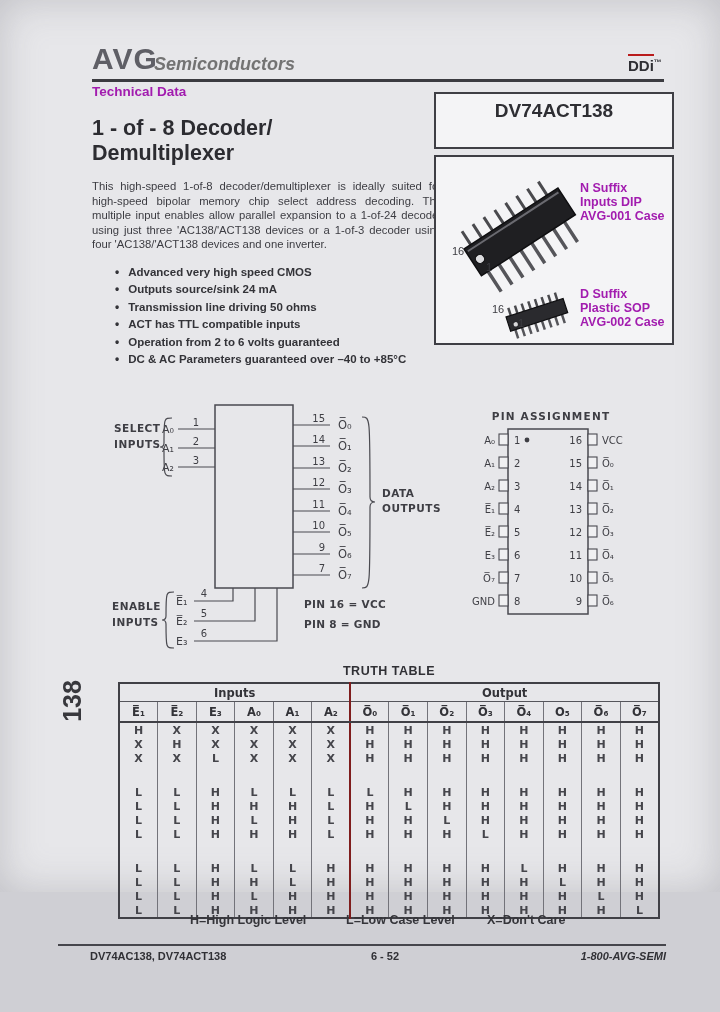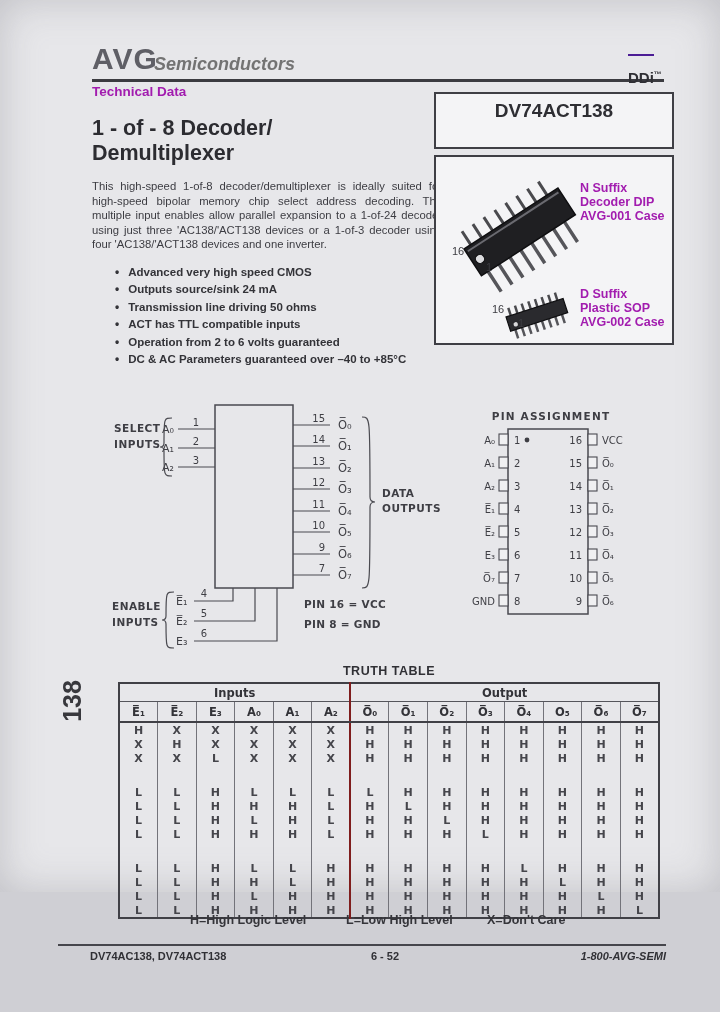--- a/index.html
+++ b/index.html
@@ -14,21 +14,21 @@
     background:#e7e7ea;
     box-shadow:inset 0 0 40px rgba(120,120,130,.35);
   }
   .abs{position:absolute;}
   
   .brand{left:92px;top:42px;font-size:30px;font-weight:bold;color:#5f5f66;letter-spacing:1px;}
   .brand-sub{left:154px;top:54px;font-size:18px;font-weight:bold;font-style:italic;color:#737373;}
   .hrule{left:92px;top:79px;width:572px;height:3px;background:#3b3b40;}
   .tech{left:92px;top:84px;font-size:13.5px;font-weight:bold;color:#a21caf;}
   .ddi{left:628px;top:54px;font-size:15px;font-weight:bold;color:#2f2f34;}
-  .ddi .ov{border-top:2px solid #4c1d95;padding-top:13px;display:inline-block;}
+  .ddi .ov{border-top:2px solid #b91c1c;padding-top:1px;display:inline-block;}
   .ddi sup{font-size:8px;}
   
   .partbox{
     left:434px;top:92px;width:240px;height:57px;border:2px solid #3f3f45;
     background:#f4f4f6;text-align:center;box-sizing:border-box;padding-top:4px;
   }
   .partbox div{font-size:19px;font-weight:bold;color:#2e2e33;line-height:25px;}
   
   .doc-title{left:92px;top:116px;font-size:21.5px;font-weight:bold;color:#2c2c31;line-height:25px;}
   .desc{left:92px;top:179px;width:350px;font-size:11.3px;line-height:14.6px;text-align:justify;color:#3c3c42;}
@@ -110,21 +110,21 @@
 
       <g transform="translate(70,160) rotate(-18)">
         <path d="M5 0 v-8 M12 0 v-8 M19 0 v-8 M26 0 v-8 M33 0 v-8 M40 0 v-8 M47 0 v-8 M54 0 v-8" stroke="#4a4a4e" stroke-width="2.5" fill="none"></path>
         <path d="M5 15 v9 M12 15 v9 M19 15 v9 M26 15 v9 M33 15 v9 M40 15 v9 M47 15 v9 M54 15 v9" stroke="#55555a" stroke-width="2.5" fill="none"></path>
         <rect x="0" y="0" width="60" height="15" fill="#2a2a2e" stroke="#0e0e10" stroke-width="1.2"></rect>
         <circle cx="7" cy="10" r="2.2" fill="#d8d8da"></circle>
       </g>
     </svg>
     <div class="pkg-label" style="top:24px;">
       <div>N Suffix</div>
-      <div>Decoder DIP</div>
+      <div>Inputs DIP</div>
       <div>AVG-001 Case</div>
     </div>
     <div class="pkg-num" style="left:16px;top:88px;">16</div>
     <div class="pkg-num" style="left:50px;top:104px;">1</div>
     <div class="pkg-label" style="top:130px;">
       <div>D Suffix</div>
       <div>Plastic SOP</div>
       <div>AVG-002 Case</div>
     </div>
     <div class="pkg-num" style="left:56px;top:146px;">16</div>
@@ -488,21 +488,21 @@
             <td>H</td>
             <td>H</td>
             <td>H</td>
             <td>H</td>
             <td>L</td>
           </tr>
         </tbody>
     </table>
   </div>
   <span class="abs legend" style="left:190px;">H=High Logic Level</span>
-  <span class="abs legend" style="left:346px;">L=Low High Level</span>
+  <span class="abs legend" style="left:346px;">L=Low Case Level</span>
   <span class="abs legend" style="left:487px;">X=Don't Care</span>
 
   <div class="abs frule"></div>
   <div class="abs foot" style="left:90px;">DV74AC138, DV74ACT138</div>
   <div class="abs foot" style="left:320px;width:130px;text-align:center;">6 - 52</div>
   <div class="abs foot" style="left:500px;width:166px;text-align:right;font-style:italic;">1-800-AVG-SEMI</div>
 
 </div>
 
 </body></html>

